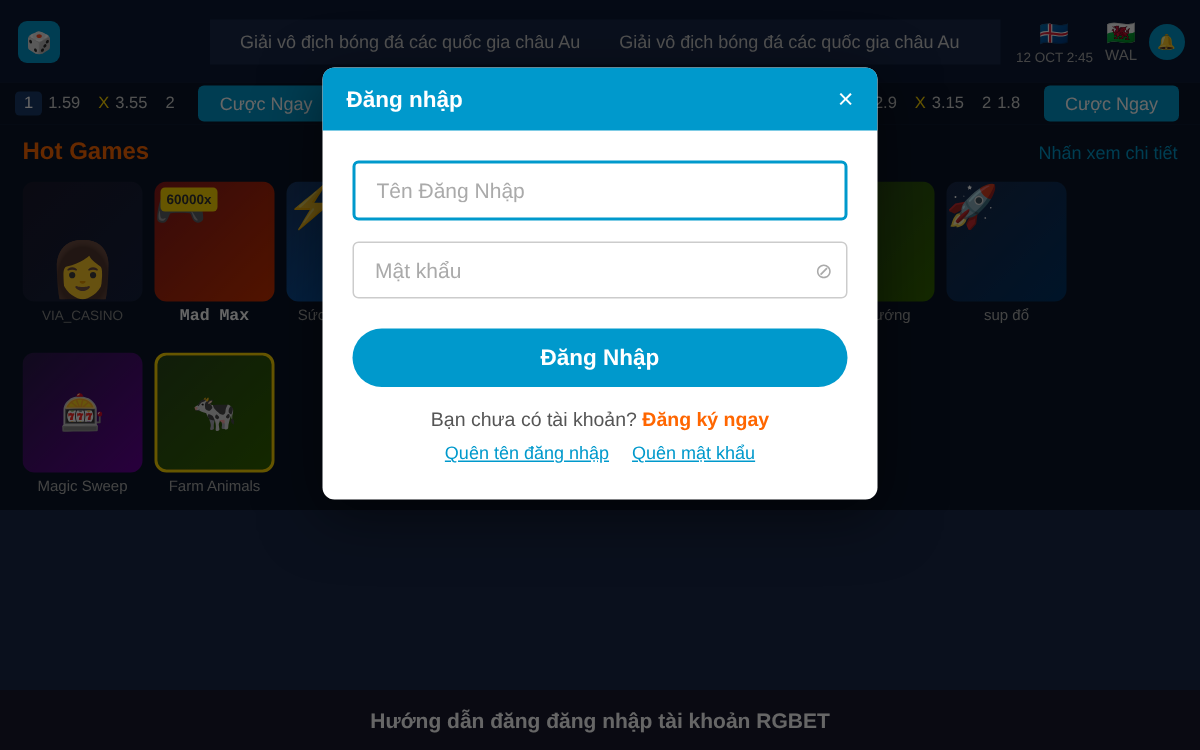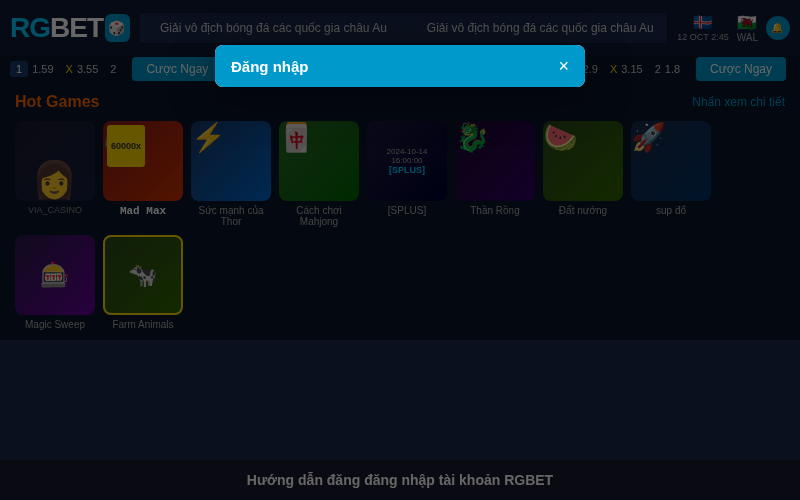--- a/index.html
+++ b/index.html
@@ -53,21 +53,21 @@
       font-size: 14px;
     }
 
     .ticker-bar {
       flex: 1;
       background: #1a2a4a;
       height: 30px;
       display: flex;
       align-items: center;
       overflow: hidden;
-      gap: 40px;
+      gap: 26px;
       padding: 0 20px;
       margin-left: 10px;
     }
 
     .ticker-item {
       font-size: 12px;
       color: #ccc;
       white-space: nowrap;
     }
 
@@ -329,21 +329,21 @@
 
     
     .badge-60000 {
       position: absolute;
       top: 4px;
       left: 4px;
       background: #ffd700;
       color: #333;
       font-size: 9px;
       font-weight: bold;
-      padding: 16px 4px;
+      padding: 3px 4px;
       border-radius: 3px;
     }
 
     .via-casino-label {
       font-size: 9px;
       color: #888;
       text-align: center;
       margin-top: 2px;
     }
 
@@ -378,23 +378,20 @@
       color: #ffd700;
     }
   </style>
 </head>
 <body>
 
 <div class="page-bg">
 
   <div class="header">
     <div class="logo-area">
-      <span class="logo-text">
-        <span class="logo-rg">RG</span><span class="logo-bet">BET</span>
-      </span>
       <div class="logo-dice">🎲</div>
     </div>
 
     <div class="ticker-bar">
       <span class="ticker-item">Giải vô địch bóng đá các quốc gia châu Au</span>
       <span class="ticker-item">Giải vô địch bóng đá các quốc gia châu Au</span>
     </div>
 
     <div class="header-right">
       <div class="flag-time">
@@ -526,16 +523,37 @@
   <div class="footer-bar">
     <span class="footer-text">Hướng dẫn đăng đăng nhập tài khoản RGBET</span>
   </div>
 
   <div class="modal-overlay">
     <div class="modal">
       <div class="modal-header">
         <span>Đăng nhập</span>
         <button class="modal-close">×</button>
       </div>
+      <div class="modal-body">
+        <input class="modal-input" type="text" placeholder="Tên Đăng Nhập" style="">
+
+        <div class="password-wrap">
+          <input type="password" placeholder="Mật khẩu" style="">
+          <span class="eye-icon">⊘</span>
+        </div>
+
+        <button class="login-btn">Đăng Nhập</button>
+
+        <div class="register-row">
+          <span>Bạn chưa có tài khoản?</span>
+          <a class="register-link">Đăng ký ngay</a>
+        </div>
+
+        <div class="forgot-row">
+          <span class="forgot-link">Quên tên đăng nhập</span>
+          <span> </span>
+          <span class="forgot-link">Quên mật khẩu</span>
+        </div>
+      </div>
     </div>
   </div>
 
 </div>
 
 </body></html>

